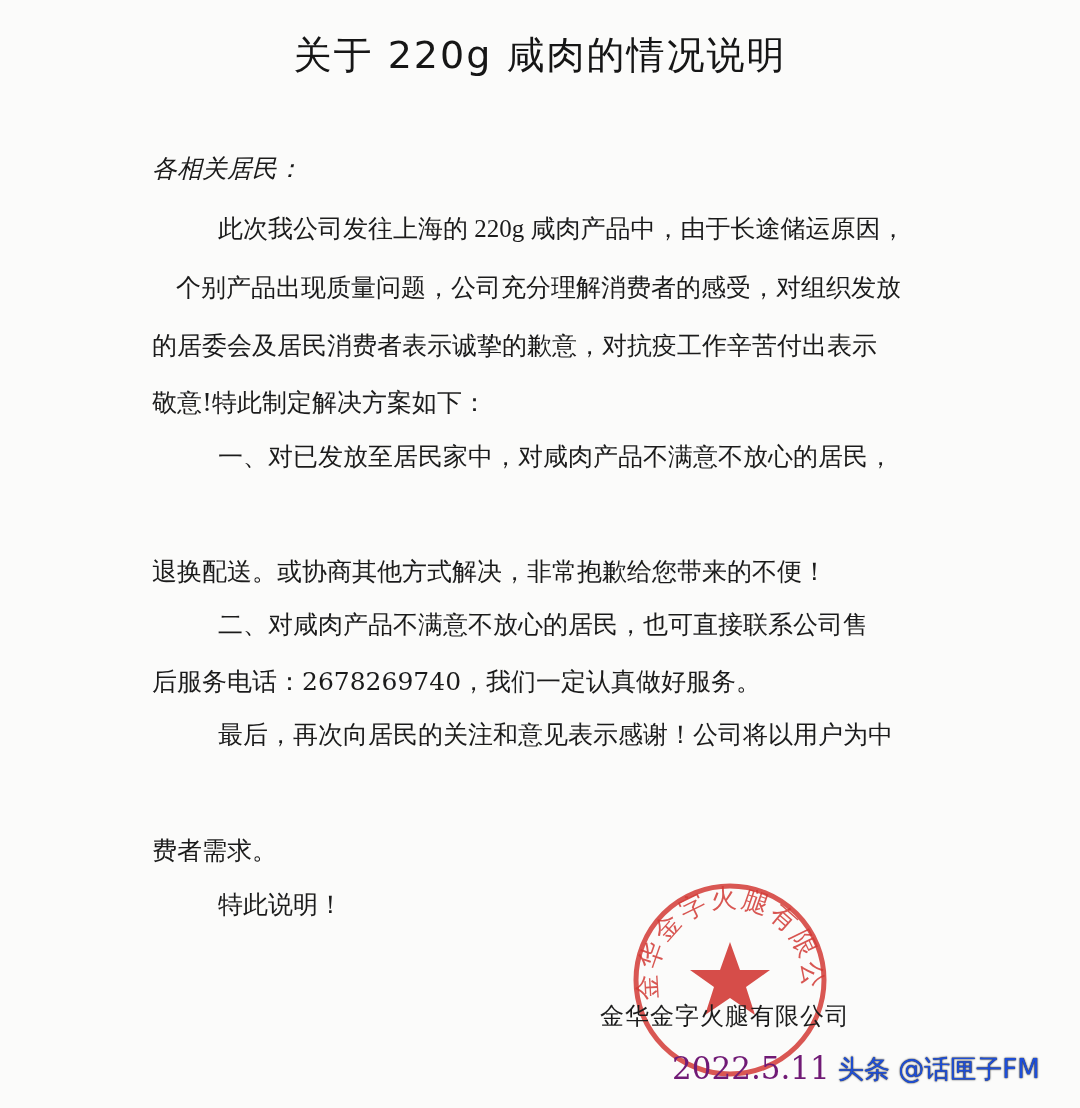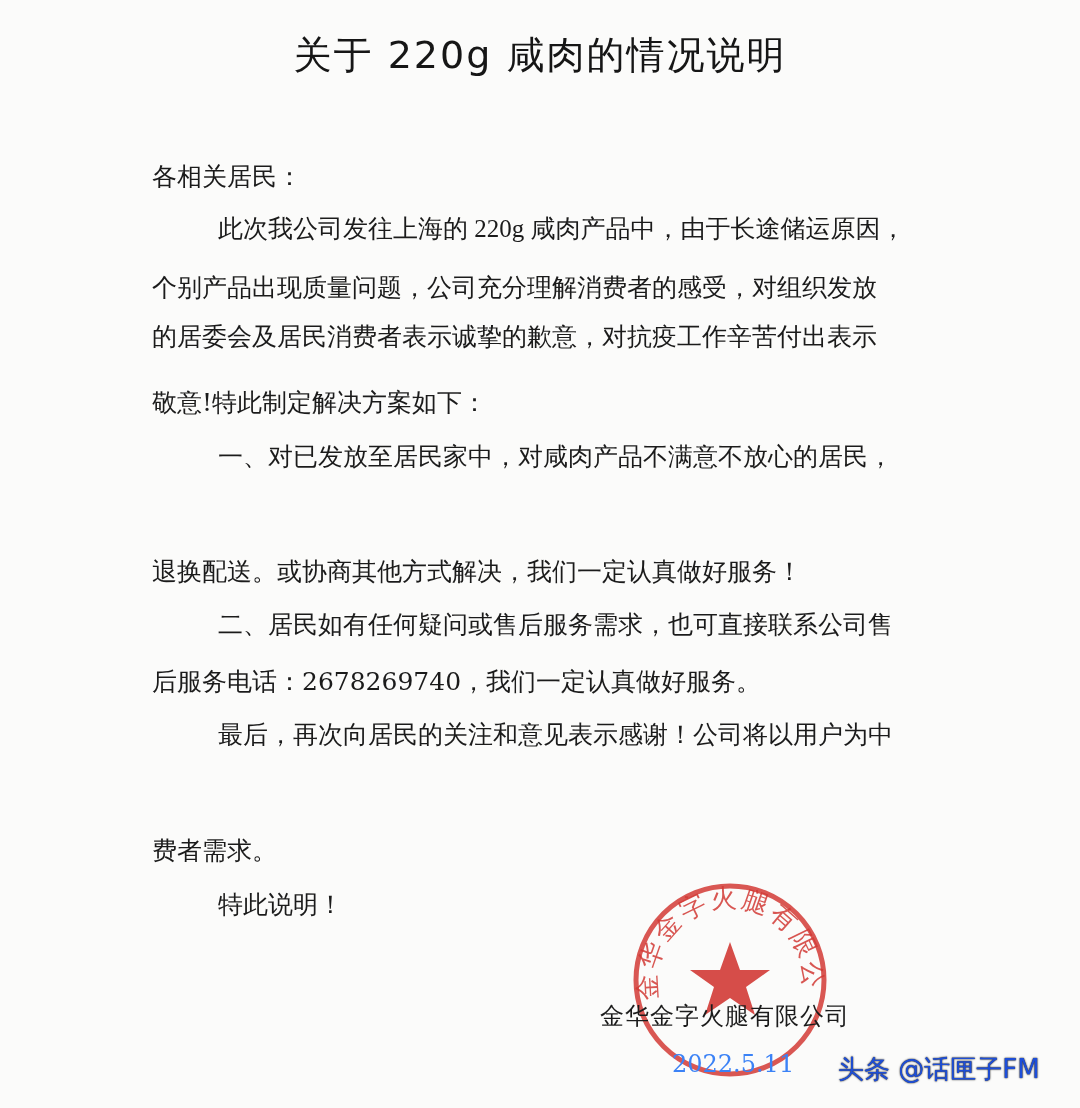--- a/index.html
+++ b/index.html
@@ -21,46 +21,46 @@
   }
   .indent { left: 218px; font-family: Liberation Serif, serif; }
   .stamp {
     position: absolute; left: 630px; top: 880px; width: 200px; height: 200px;
   }
   .company {
     position: absolute; left: 600px; top: 1000px; font-size: 24px;
     font-family: "DejaVu Sans", "Liberation Sans", sans-serif; color: #1b1b1b; letter-spacing: 1px;
   }
   .date {
-    position: absolute; left: 672px; top: 1050px; font-size: 24px;
-    font-family: "DejaVu Serif", serif; color: #3b82f6;
+    position: absolute; left: 672px; top: 1050px; font-size: 31px;
+    font-family: "DejaVu Serif", serif; color: #701a75;
   }
   .watermark {
     position: absolute; left: 838px; top: 1052px; font-size: 26px;
     font-family: "DejaVu Sans", "Liberation Sans", sans-serif; color: #1d4ed8;
     text-shadow: 0 0 2px #333, 0 0 1px #333;
   }
 </style>
 </head>
 <body>
 
 <div class="page">
   <div class="title">关于 220g 咸肉的情况说明</div>
 
-  <div class="line" style="top:160px;">各相关居民：</div>
+  <div class="line" style="top:152px;font-style:italic;">各相关居民：</div>
 
   <div class="line indent" style="top:212px;">此次我公司发往上海的 220g 咸肉产品中，由于长途储运原因，</div>
-  <div class="line" style="top:271px;">个别产品出现质量问题，公司充分理解消费者的感受，对组织发放</div>
-  <div class="line" style="top:320px;">的居委会及居民消费者表示诚挚的歉意，对抗疫工作辛苦付出表示</div>
+  <div class="line" style="top:271px;margin-left:24px;">个别产品出现质量问题，公司充分理解消费者的感受，对组织发放</div>
+  <div class="line" style="top:329px;">的居委会及居民消费者表示诚挚的歉意，对抗疫工作辛苦付出表示</div>
   <div class="line" style="top:386px;">敬意!特此制定解决方案如下：</div>
 
   <div class="line indent" style="top:440px;">一、对已发放至居民家中，对咸肉产品不满意不放心的居民，</div>
-  <div class="line" style="top:555px;">退换配送。或协商其他方式解决，我们一定认真做好服务！</div>
+  <div class="line" style="top:555px;">退换配送。或协商其他方式解决，非常抱歉给您带来的不便！</div>
 
-  <div class="line indent" style="top:608px;">二、居民如有任何疑问或售后服务需求，也可直接联系公司售</div>
+  <div class="line indent" style="top:608px;">二、对咸肉产品不满意不放心的居民，也可直接联系公司售</div>
   <div class="line" style="top:665px;">后服务电话：2678269740，我们一定认真做好服务。</div>
 
   <div class="line indent" style="top:718px;text-align:right;">最后，再次向居民的关注和意见表示感谢！公司将以用户为中</div>
   <div class="line" style="top:834px;">费者需求。</div>
 
   <div class="line indent" style="top:888px;">特此说明！</div>
 
   <svg class="stamp" viewBox="0 0 200 200">
     <defs>
       <path id="arc" d="M 30 125 A 74 74 0 1 1 170 125"></path>

